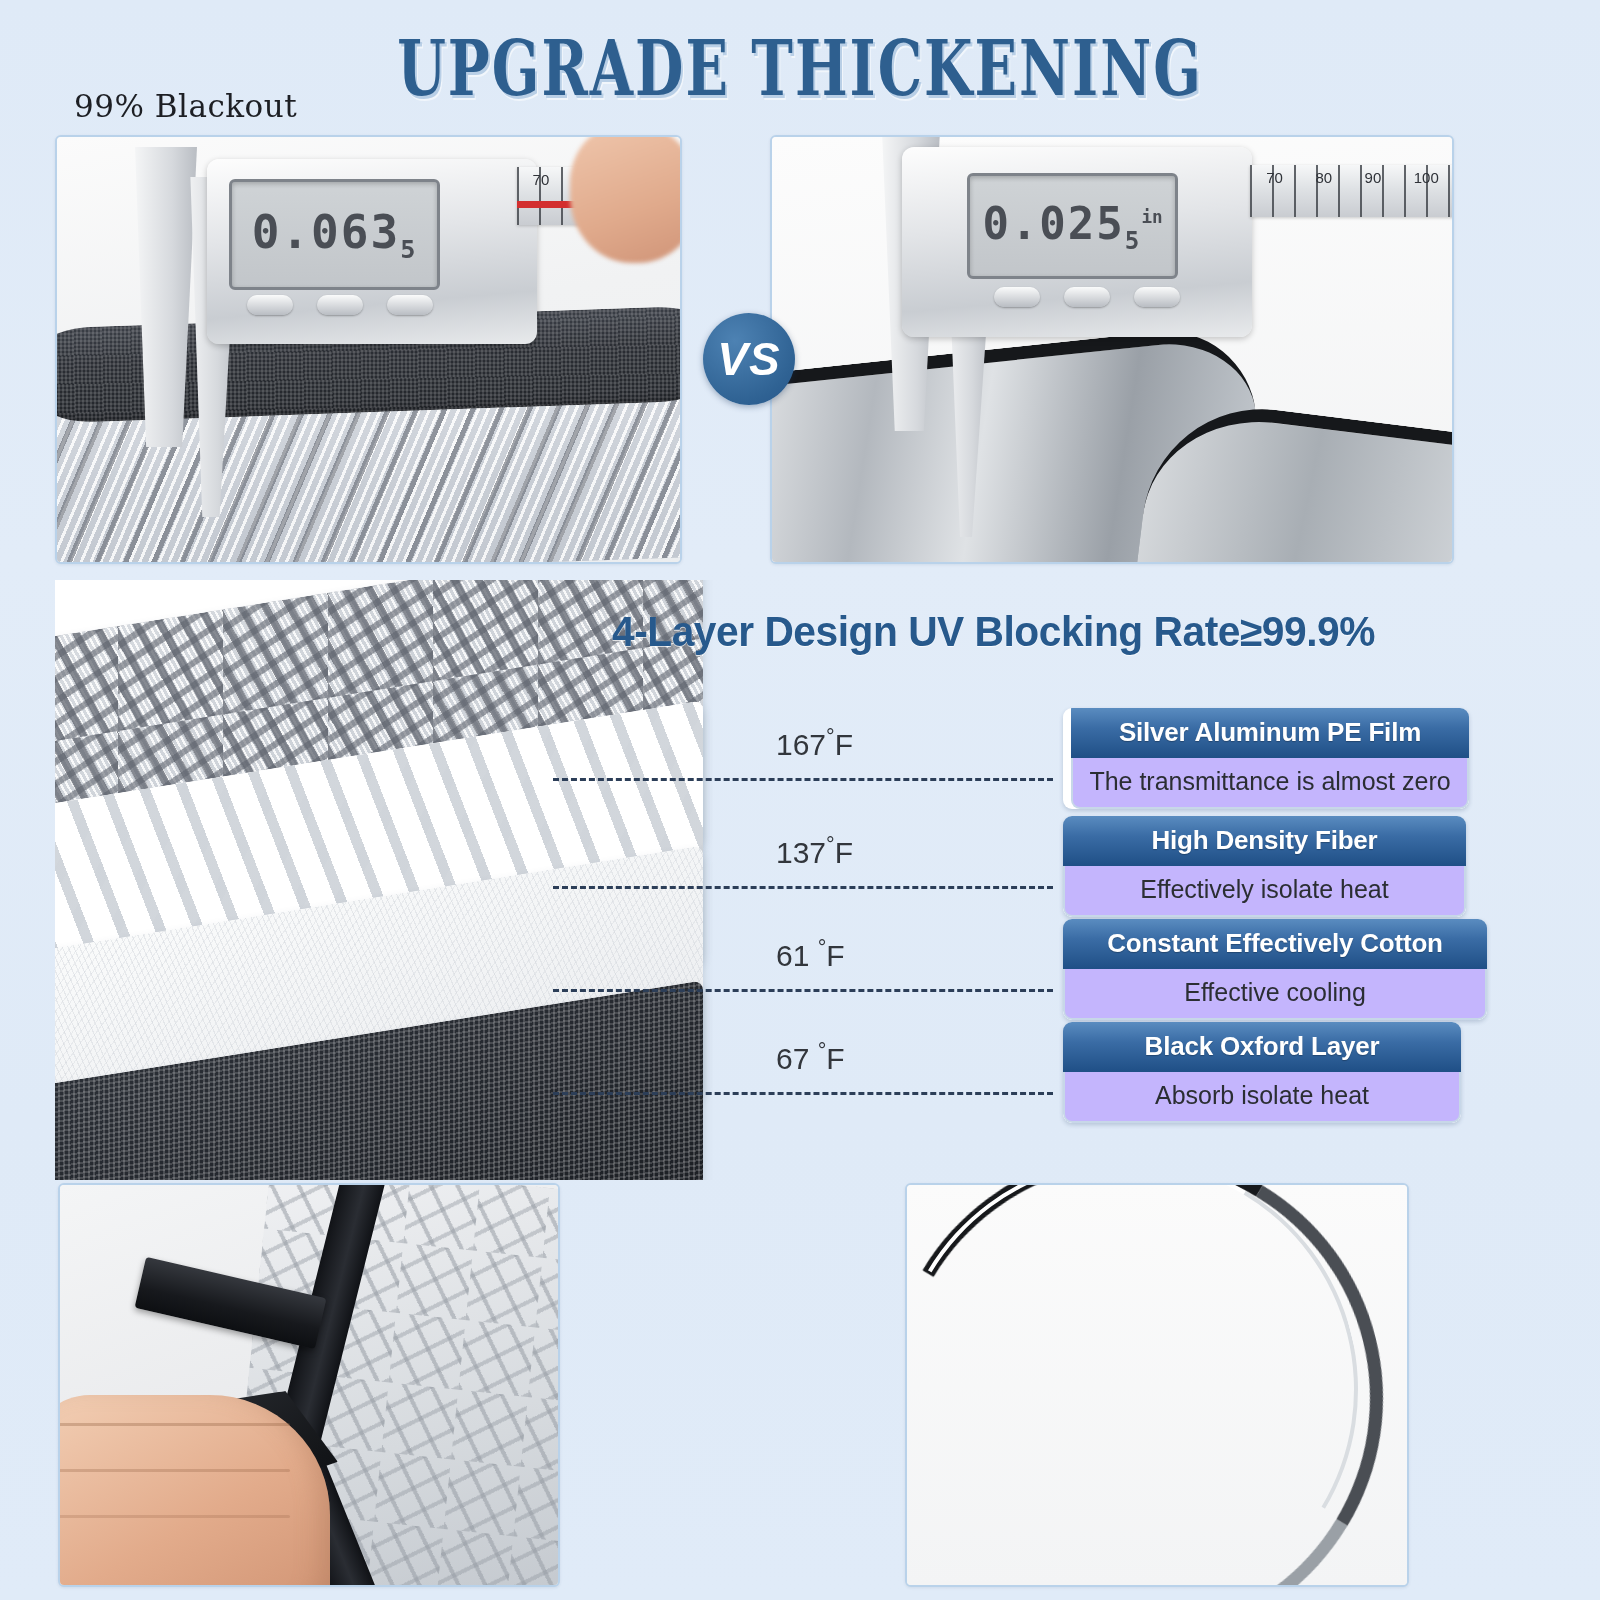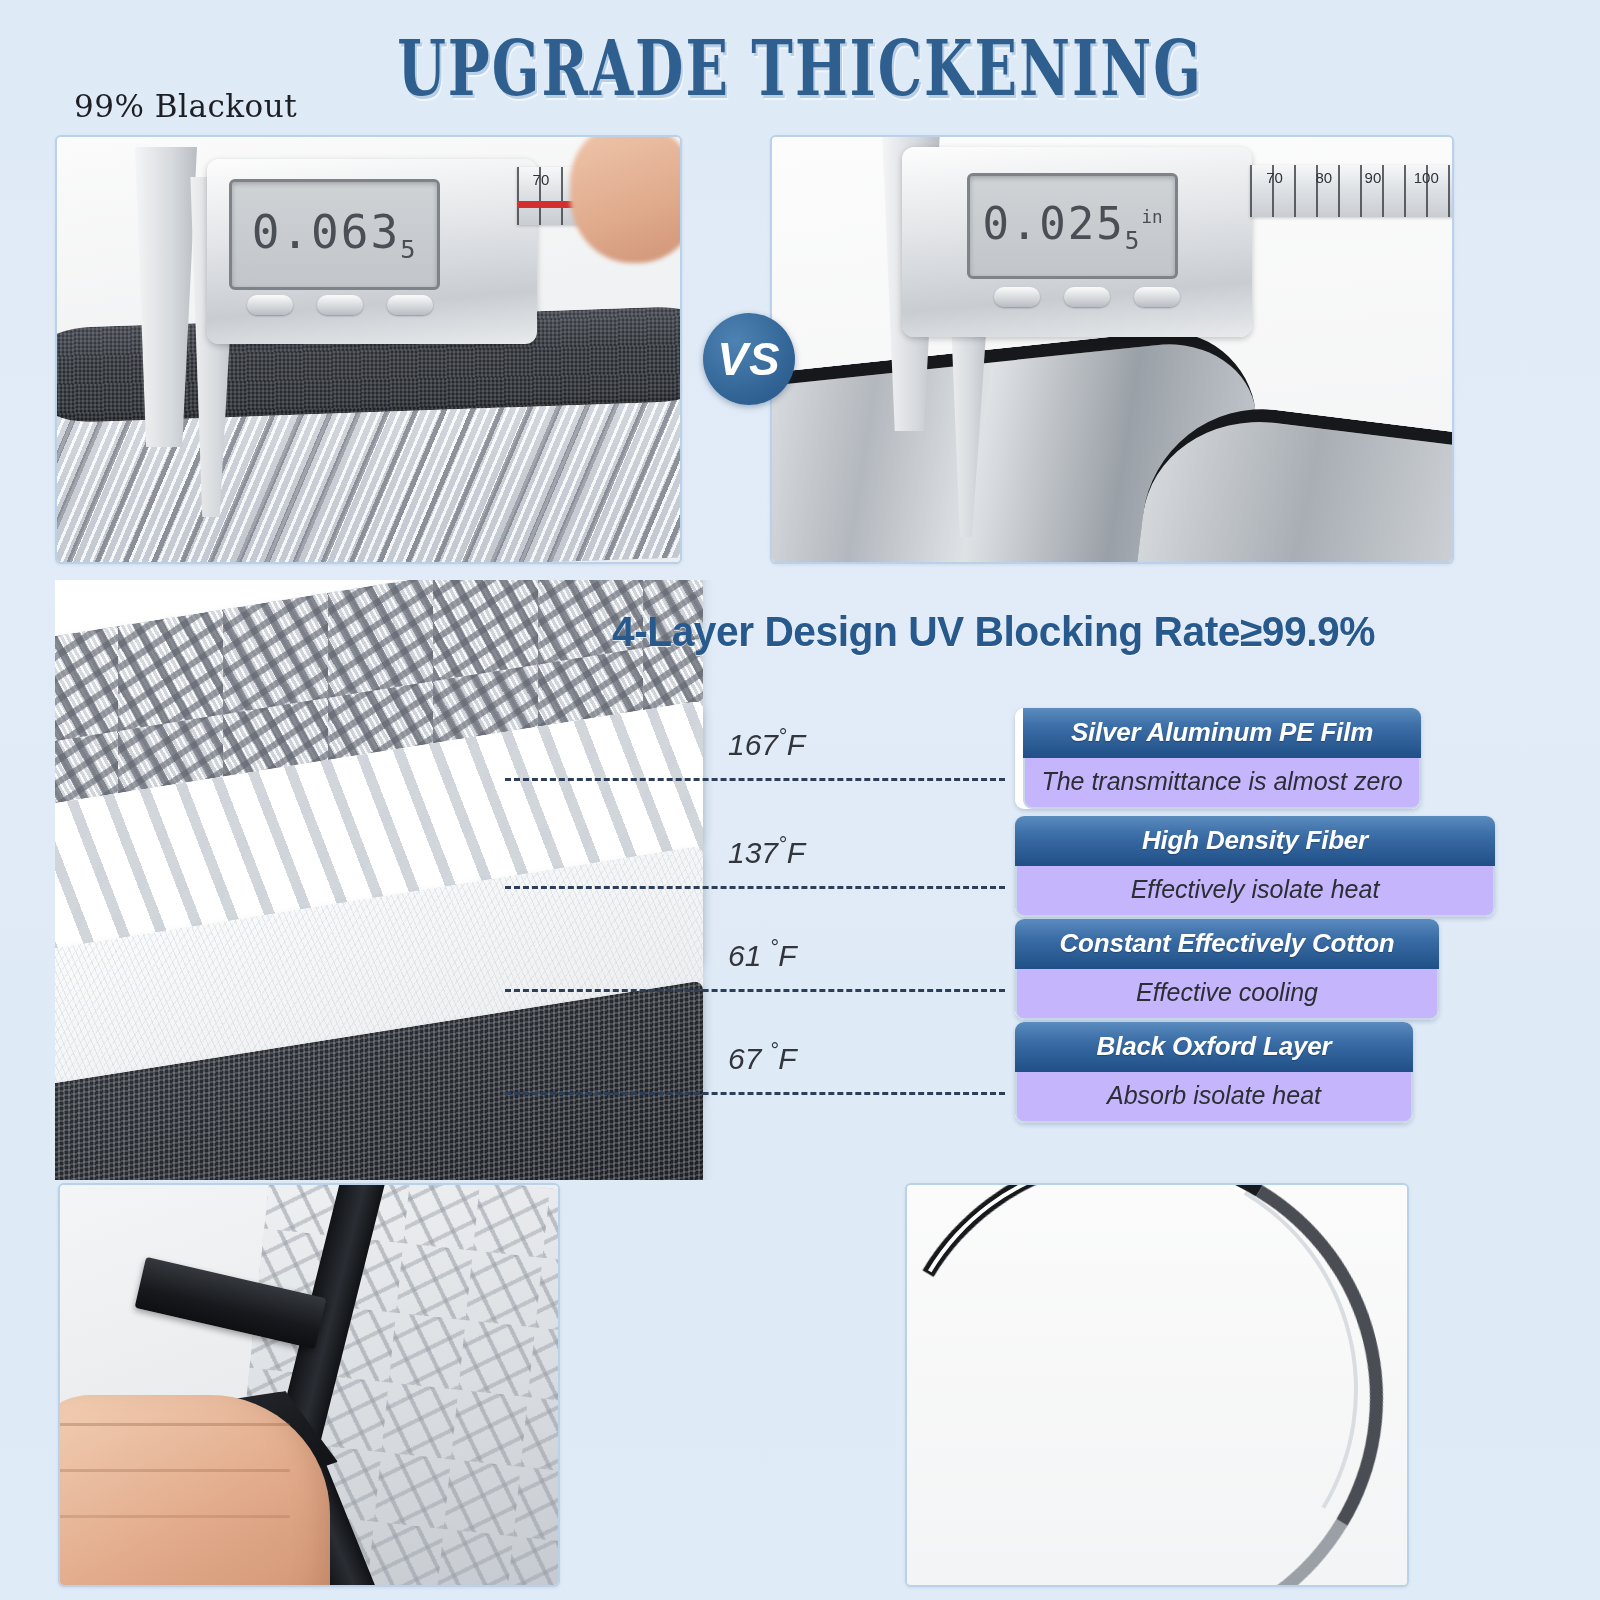--- a/index.html
+++ b/index.html
@@ -87,21 +87,21 @@
   .cal-screen {
     position: absolute;
     background: linear-gradient(180deg,#cfd3d6 0%, #c2c6ca 100%);
     border: 3px solid #7e838a;
     border-radius: 6px;
     display: flex; align-items: center; justify-content: center;
     box-shadow: inset 0 2px 5px rgba(0,0,0,.22);
   }
   .lcd {
     font-family: "DejaVu Sans Mono", monospace;
-    font-weight: 400;
+    font-weight: 700;
     color: #4a4e55;
     letter-spacing: 2px;
   }
   .lcd .sub { font-size: .55em; vertical-align: sub; }
   .lcd .unit { font-size: .4em; vertical-align: super; letter-spacing: 0; }
   .cal-jaw {
     position: absolute;
     background: linear-gradient(90deg,#f4f5f6,#d6d9dd 60%,#b9bdc3);
     box-shadow: 1px 1px 3px rgba(0,0,0,.25);
   }
@@ -221,21 +221,21 @@
     position: absolute; left: 612px; top: 608px;
     font-size: 42px; font-weight: 700; color: #27598c;
     letter-spacing: -.5px;
     white-space: nowrap;
     transform: scaleX(.97);
     transform-origin: left center;
     text-shadow: 0 1px 0 rgba(255,255,255,.7);
   }
 
   
-  .layer-row { position: absolute; left: 680px; width: 770px; height: 100px; font-style: italic; }
+  .layer-row { position: absolute; left: 728px; width: 770px; height: 100px; }
   .temp {
     position: absolute; left: 48px; top: 8px;
     font-size: 30px; color: #32363c; font-weight: 400;
     white-space: nowrap;
   }
   .temp .deg { font-size: .72em; vertical-align: super; }
   .dash {
     position: absolute; left: -175px; top: 62px; width: 500px; height: 0;
     border-top: 3px dashed #2c3e58;
   }
@@ -427,21 +427,21 @@
       <div class="tag-head">Silver Aluminum PE Film</div>
       <div class="tag-body">The transmittance is almost zero</div>
     </div>
   </div>
 
   <div class="layer-row" style="top:824px;">
     <div class="dash"></div>
     <div class="temp">
       <span>137</span><span class="deg">°</span><span>F</span>
     </div>
-    <div class="tag" style="width:480px;">
+    <div class="tag" style="width:403px;">
       <div class="tag-head">High Density Fiber</div>
       <div class="tag-body">Effectively isolate heat</div>
     </div>
   </div>
 
   <div class="layer-row" style="top:927px;">
     <div class="dash"></div>
     <div class="temp">
       <span>61</span> <span class="deg">°</span><span>F</span>
     </div>

